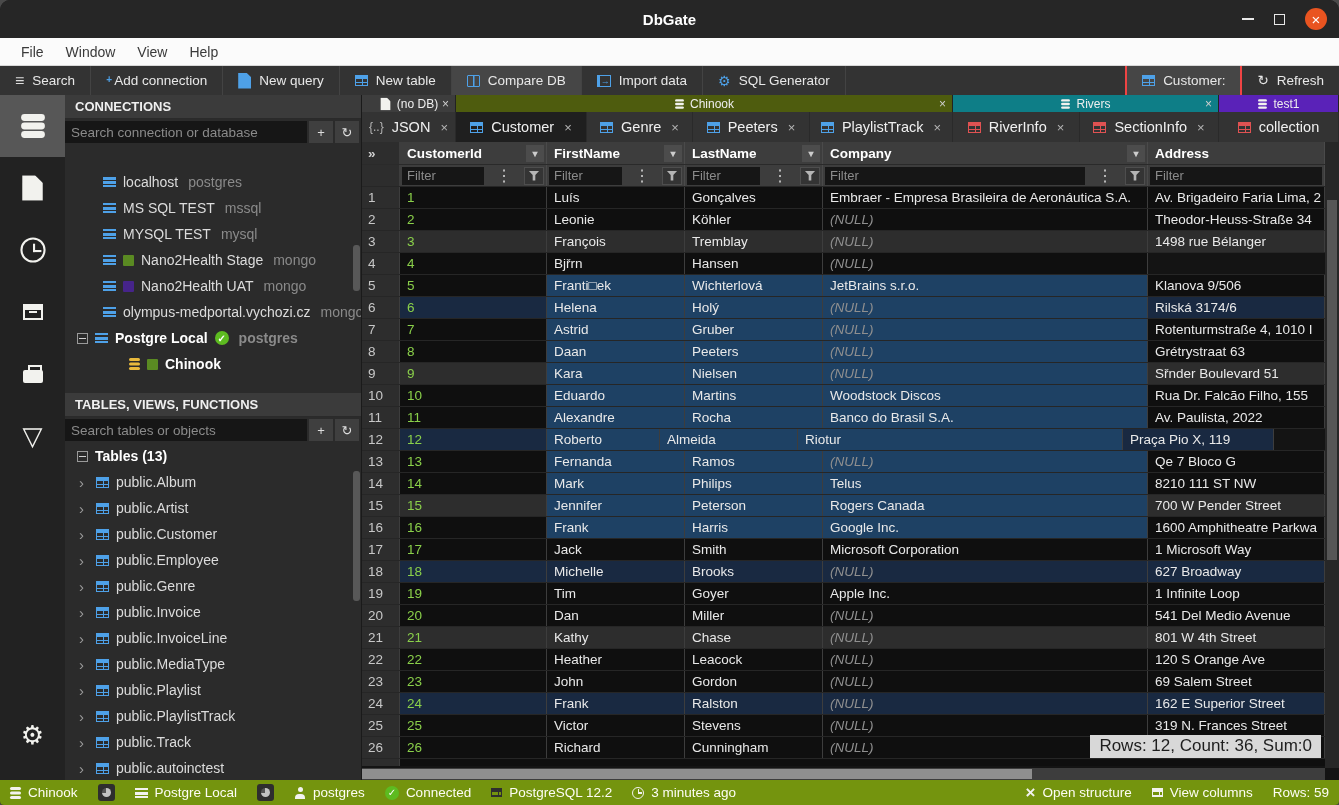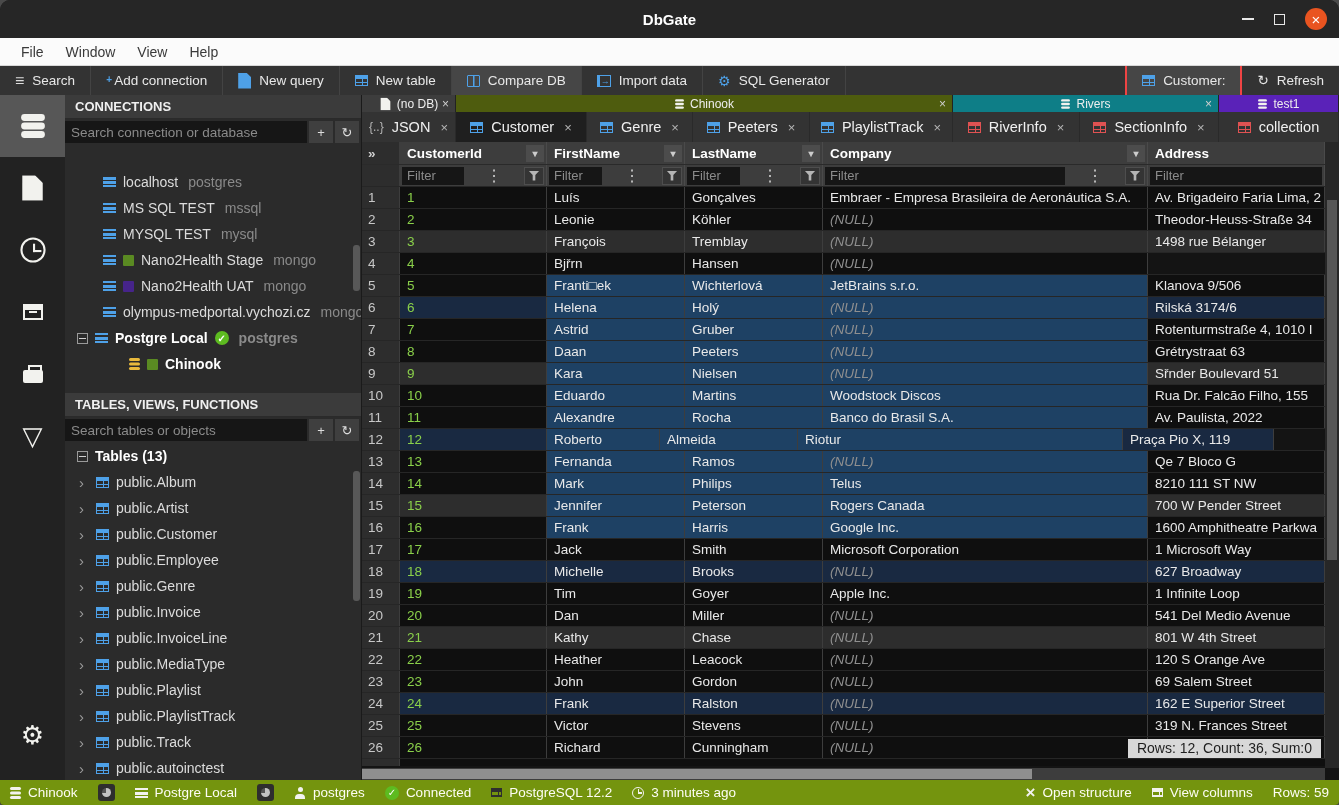--- a/index.html
+++ b/index.html
@@ -68,35 +68,35 @@
   
   .gridwrap { flex:1; position:relative; min-height:0; overflow:hidden; background:#141414; }
   .grid { position:absolute; left:0; top:0; right:14px; bottom:0; overflow:hidden; }
   .g-row { display:flex; height:22px; border-bottom:1px solid #262626; }
   .g-head { height:23px; background:#3d3d3d; border-bottom:1px solid #2a2a2a; }
   .g-filter { height:22px; background:#3d3d3d; }
   .hcell { display:flex; align-items:center; color:#fff; font-weight:bold; font-size:13.5px; padding-left:7px; border-right:1px solid #4a4a4a; position:relative; overflow:hidden; }
   .hcell .hdrop { margin-left:auto; width:18px; height:17px; background:#4c4c4c; color:#ccc; display:flex; align-items:center; justify-content:center; font-size:10px; margin-right:2px; cursor:pointer; flex:0 0 auto; }
   .gutter { width:38px; flex:0 0 auto; background:#2d2d2d; color:#c8c8c8; display:flex; align-items:center; padding-left:6px; font-size:13.5px; border-right:1px solid #3d3d3d; }
   .g-head .gutter { color:#d0d0d0; font-weight:bold; }
-  .fcell { display:flex; align-items:center; border-right:1px solid #4a4a4a; padding:2px; gap:20px; overflow:hidden; }
+  .fcell { display:flex; align-items:center; border-right:1px solid #4a4a4a; padding:2px; gap:10px; overflow:hidden; }
   .f-input { flex:1; min-width:10px; height:18px; background:#161616; border:none; color:#ccc; font-size:13px; padding:0 5px; outline:none; }
   .f-input::placeholder { color:#8b8b8b; }
   .f-btn { width:20px; height:18px; display:flex; align-items:center; justify-content:center; color:#ccc; background:#3d3d3d; cursor:pointer; flex:0 0 auto; }
   .f-btn.fn { background:#343434; border:1px solid #4e4e4e; }
   .cell { display:flex; align-items:center; padding-left:7px; color:#e9e9e9; font-size:13.5px; border-right:1px solid #3d3d3d; overflow:hidden; white-space:nowrap; background:#0f0f0f; }
   .cell.idcell { color:#8ad04a; }
   .cell.nullv { color:#8f8f8f; font-style:italic; }
   .row-stripe .cell { background:#2d2d2d; }
   .row-tint .cell { background:#192941; }
   .cell.sel { background:#1e4164 !important; }
   .partial { height:7px; background:#0f0f0f; display:flex; }
   .partial .gutter { height:7px; }
 
-  .overlay-badge { position:absolute; right:18px; bottom:22px; background:#d8d8d8; color:#1e1e1e; font-size:14px; padding:1px 9px 2px; z-index:5; }
+  .overlay-badge { position:absolute; right:18px; bottom:22px; background:#d8d8d8; color:#1e1e1e; font-size:17px; padding:1px 9px 2px; z-index:5; }
   .vscroll { position:absolute; top:0; bottom:12px; right:0; width:14px; background:#272727; }
   .vscroll .thumb { position:absolute; left:2px; right:2px; top:58px; height:360px; background:#565656; }
   .hscroll { position:absolute; left:0; right:14px; bottom:0; height:12px; background:#3d3d3d; }
   .hscroll .thumb { position:absolute; top:1px; bottom:1px; left:0; width:670px; background:#8f8f8f; }
 
   
   .statusbar { height:25px; background:#74940e; display:flex; align-items:center; padding:0 10px; color:#fdfdf4; font-size:13.5px; gap:20px; flex:0 0 auto; }
   .sb-item { display:flex; align-items:center; gap:7px; white-space:nowrap; cursor:pointer; }
   .sb-spacer { flex:1; }
 

